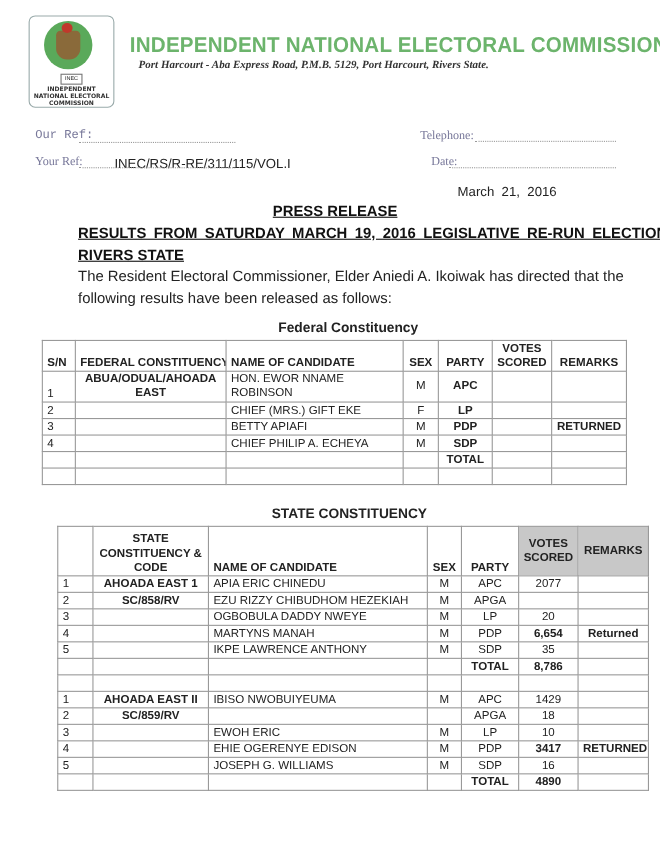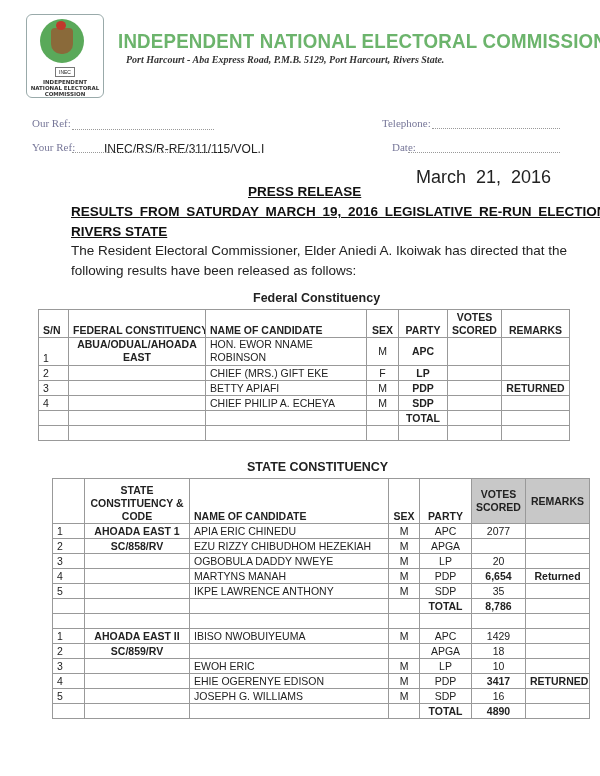--- a/index.html
+++ b/index.html
@@ -34,33 +34,33 @@
     <div class="abs logo-crest"></div>
     <div class="abs logo-eagle"></div>
   </div>
   <div class="abs logo-box-hand">INEC</div>
   <div class="abs logo-text">INDEPENDENT NATIONAL ELECTORAL COMMISSION</div>
 </div>
 
 <div class="abs org-name">INDEPENDENT NATIONAL ELECTORAL COMMISSION</div>
 <div class="abs org-address">Port Harcourt - Aba Express Road, P.M.B. 5129, Port Harcourt, Rivers State.</div>
 
-<span class="abs ref-label" style="left:32px;top:117px;">Our Ref:</span>
+<span class="abs ref-label" style="left:32px;top:117px;font-family:Liberation Mono, monospace;">Our Ref:</span>
 <div class="abs dots" style="left:72px;top:128px;width:142px;"></div>
 <span class="abs ref-value" style="left:104px;top:111px;">INEC/RS/R-RE/311/115/VOL.I</span>
 
 <span class="abs ref-label" style="left:32px;top:141px;">Your Ref:</span>
 <div class="abs dots" style="left:72px;top:151px;width:142px;"></div>
 
 <span class="abs ref-label" style="left:382px;top:117px;">Telephone:</span>
 <div class="abs dots" style="left:432px;top:127px;width:128px;"></div>
 
 <span class="abs ref-label" style="left:392px;top:141px;">Date:</span>
 <div class="abs dots" style="left:408px;top:151px;width:152px;"></div>
-<span class="abs ref-value" style="left:416px;top:136px;font-size:18px;white-space:pre;">March  21,  2016</span>
+<span class="abs ref-value" style="left:416px;top:136px;font-size:12px;white-space:pre;">March  21,  2016</span>
 
 <div class="abs h1" style="left:248px;top:184px;">PRESS RELEASE</div>
 <div class="abs h1" style="left:71px;top:204px;word-spacing:3px;">RESULTS FROM SATURDAY MARCH 19, 2016 LEGISLATIVE RE-RUN ELECTIONS IN</div>
 <div class="abs h1" style="left:71px;top:224px;">RIVERS STATE</div>
 <div class="abs para" style="left:71px;top:243px;">The Resident Electoral Commissioner, Elder Aniedi A. Ikoiwak has directed that the</div>
 <div class="abs para" style="left:71px;top:263px;">following results have been released as follows:</div>
 
 <div class="abs sec-title" style="left:253px;top:291px;">Federal Constituency</div>
 
 <table style="left:38px;top:309px;width:531px;">

